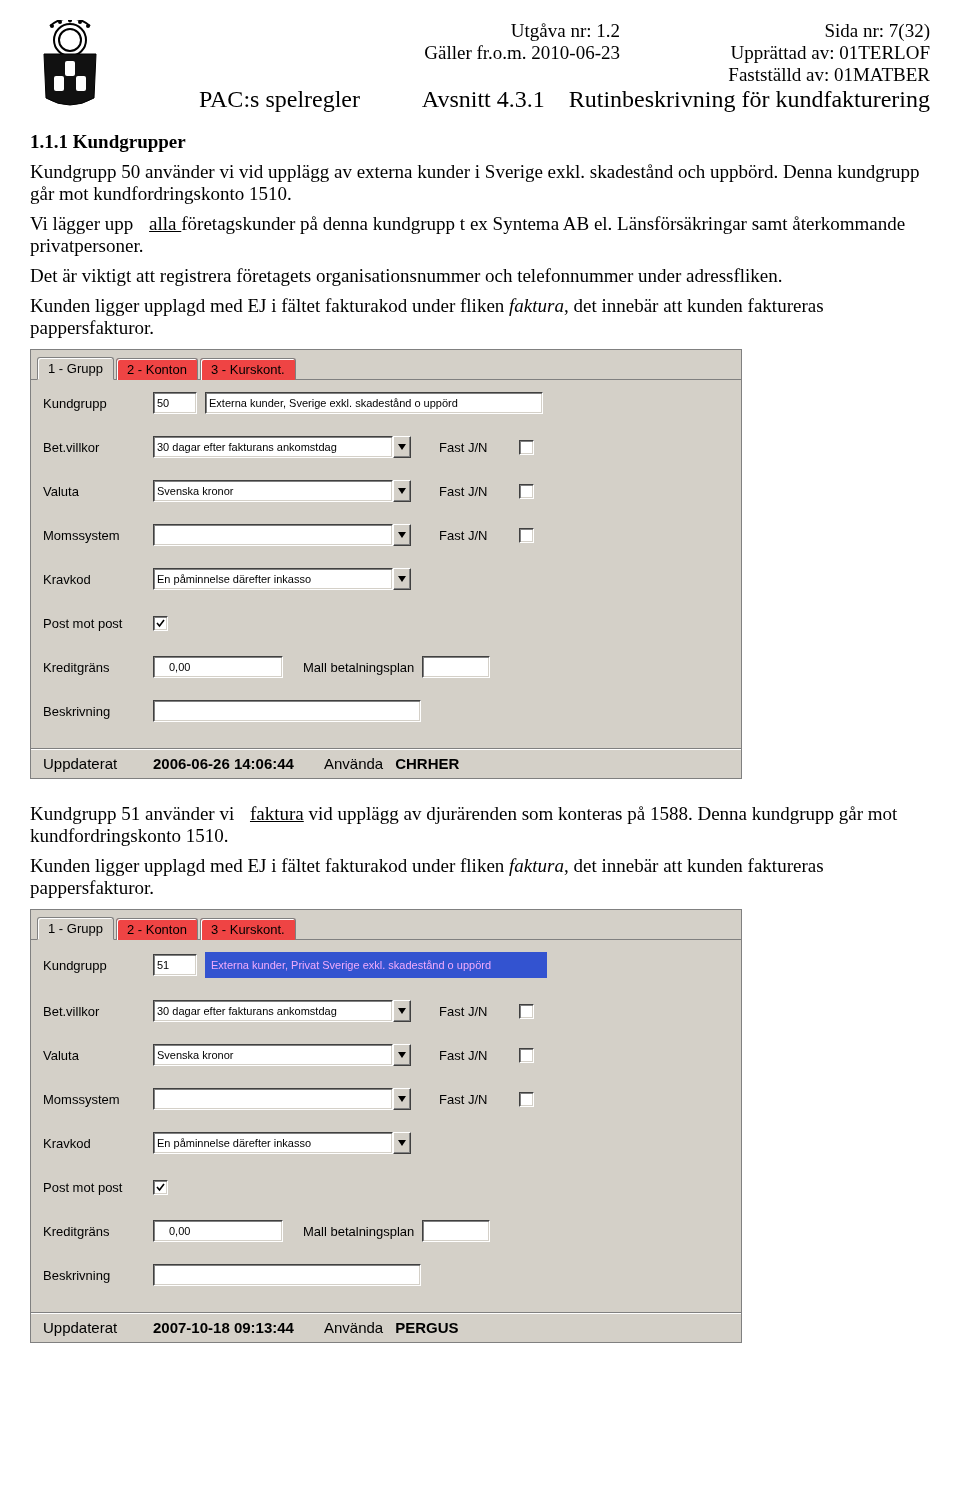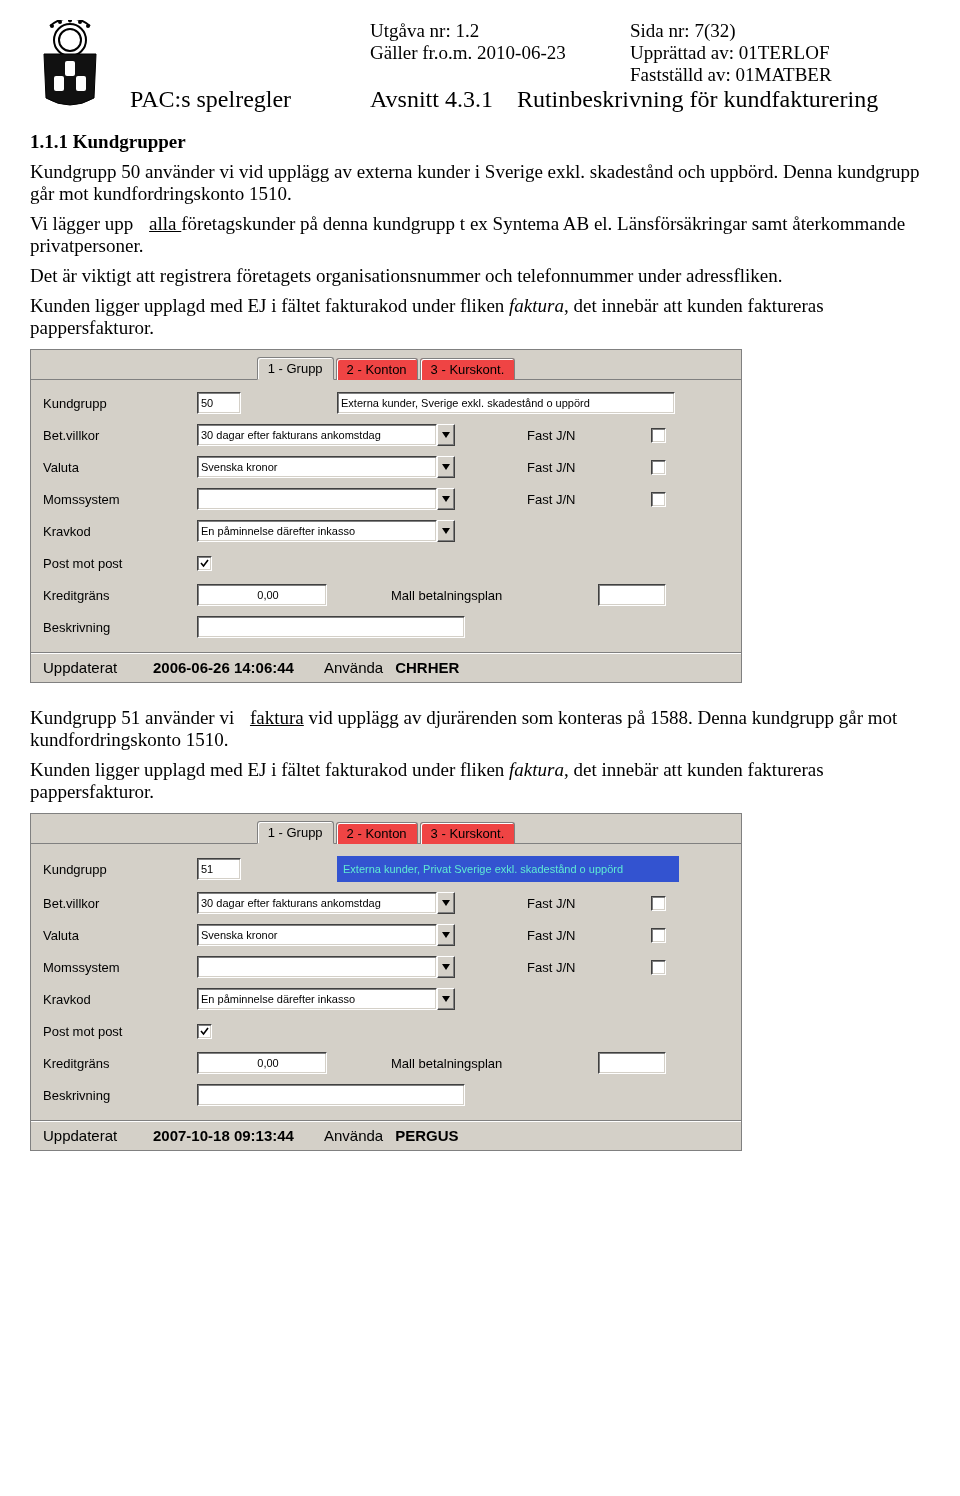--- a/index.html
+++ b/index.html
@@ -9,21 +9,21 @@
     background: #fff;
     margin: 0;
     padding: 20px 30px;
     width: 900px;
   }
   .header-row { display: flex; align-items: flex-start; gap: 20px; }
   .logo-crest {
     width: 80px; height: 90px;
     flex-shrink: 0;
   }
-  .header-content { flex: 1; }
+  .header-content { flex: 1; text-align: right; }
   .header-grid {
     display: grid;
     grid-template-columns: 230px 250px 1fr;
     column-gap: 10px;
   }
   .header-grid div { white-space: nowrap; }
   .doc-title { font-size: 24px; }
   .section-num { font-weight: bold; margin-top: 18px; margin-bottom: 8px; }
   p { margin: 8px 0; }
   .u { text-decoration: underline; margin-left: 11px; }
@@ -40,21 +40,20 @@
     margin: 10px 0 24px 0;
     padding: 0 0 6px 0;
   }
   .tabs {
     display: flex;
     align-items: flex-end;
     padding: 6px 4px 0 6px;
     gap: 0;
     border-bottom: 1px solid #808080;
     background: #d4d0c8;
-    justify-content: center;
   }
   .tab {
     border: 1px solid #808080;
     border-bottom: none;
     background: #ef4444;
     padding: 2px 10px;
     font-size: 13px;
     line-height: 17px;
     margin-right: 2px;
     position: relative;
@@ -63,42 +62,42 @@
     border-top-right-radius: 3px;
     cursor: pointer;
   }
   .tab.active {
     background: #d4d0c8;
     border-bottom: 1px solid #d4d0c8;
     box-shadow: inset 1px 1px 0 #fff;
   }
   .tab:not(.active) { box-shadow: inset 1px 1px 0 #fff; }
   .dlg-body { padding: 12px 12px 4px 12px; }
-  .row { display: flex; align-items: center; margin-bottom: 10px; min-height: 22px; gap: 44px; }
+  .row { display: flex; align-items: center; margin-bottom: 22px; min-height: 22px; }
   .label { width: 110px; flex-shrink: 0; }
   .inp {
     font-family: Tahoma, Arial, sans-serif;
     font-size: 11px;
     height: 18px;
     border-top: 1px solid #404040;
     border-left: 1px solid #404040;
     border-right: 1px solid #fff;
     border-bottom: 1px solid #fff;
     box-shadow: inset 1px 1px 0 #808080, inset -1px -1px 0 #d4d0c8;
     background: #fff;
     padding: 1px 3px;
   }
   .highlight-wrap {
     border: 2px solid #3353d0;
     display: inline-flex;
   }
-  .highlight-wrap .inp { background: #3353d0; color: #5eead4; border-color:#3353d0; box-shadow:none;}
+  .highlight-wrap .inp { background: #3353d0; color: #f0abfc; border-color:#3353d0; box-shadow:none;}
   .inp.num { width: 36px; text-align: left; }
   .inp.long { width: 330px; }
-  .inp.kredit { width: 110px; text-align: center; padding-left: 15px; }
+  .inp.kredit { width: 110px; text-align: left; padding-left: 15px; }
   .inp.desc { width: 260px; }
   .inp.mall { width: 60px; }
   .dropdown { display: inline-flex; }
   .dd-btn {
     width: 16px; height: 20px;
     border-top: 1px solid #fff;
     border-left: 1px solid #fff;
     border-right: 1px solid #404040;
     border-bottom: 1px solid #404040;
     background: #d4d0c8;

